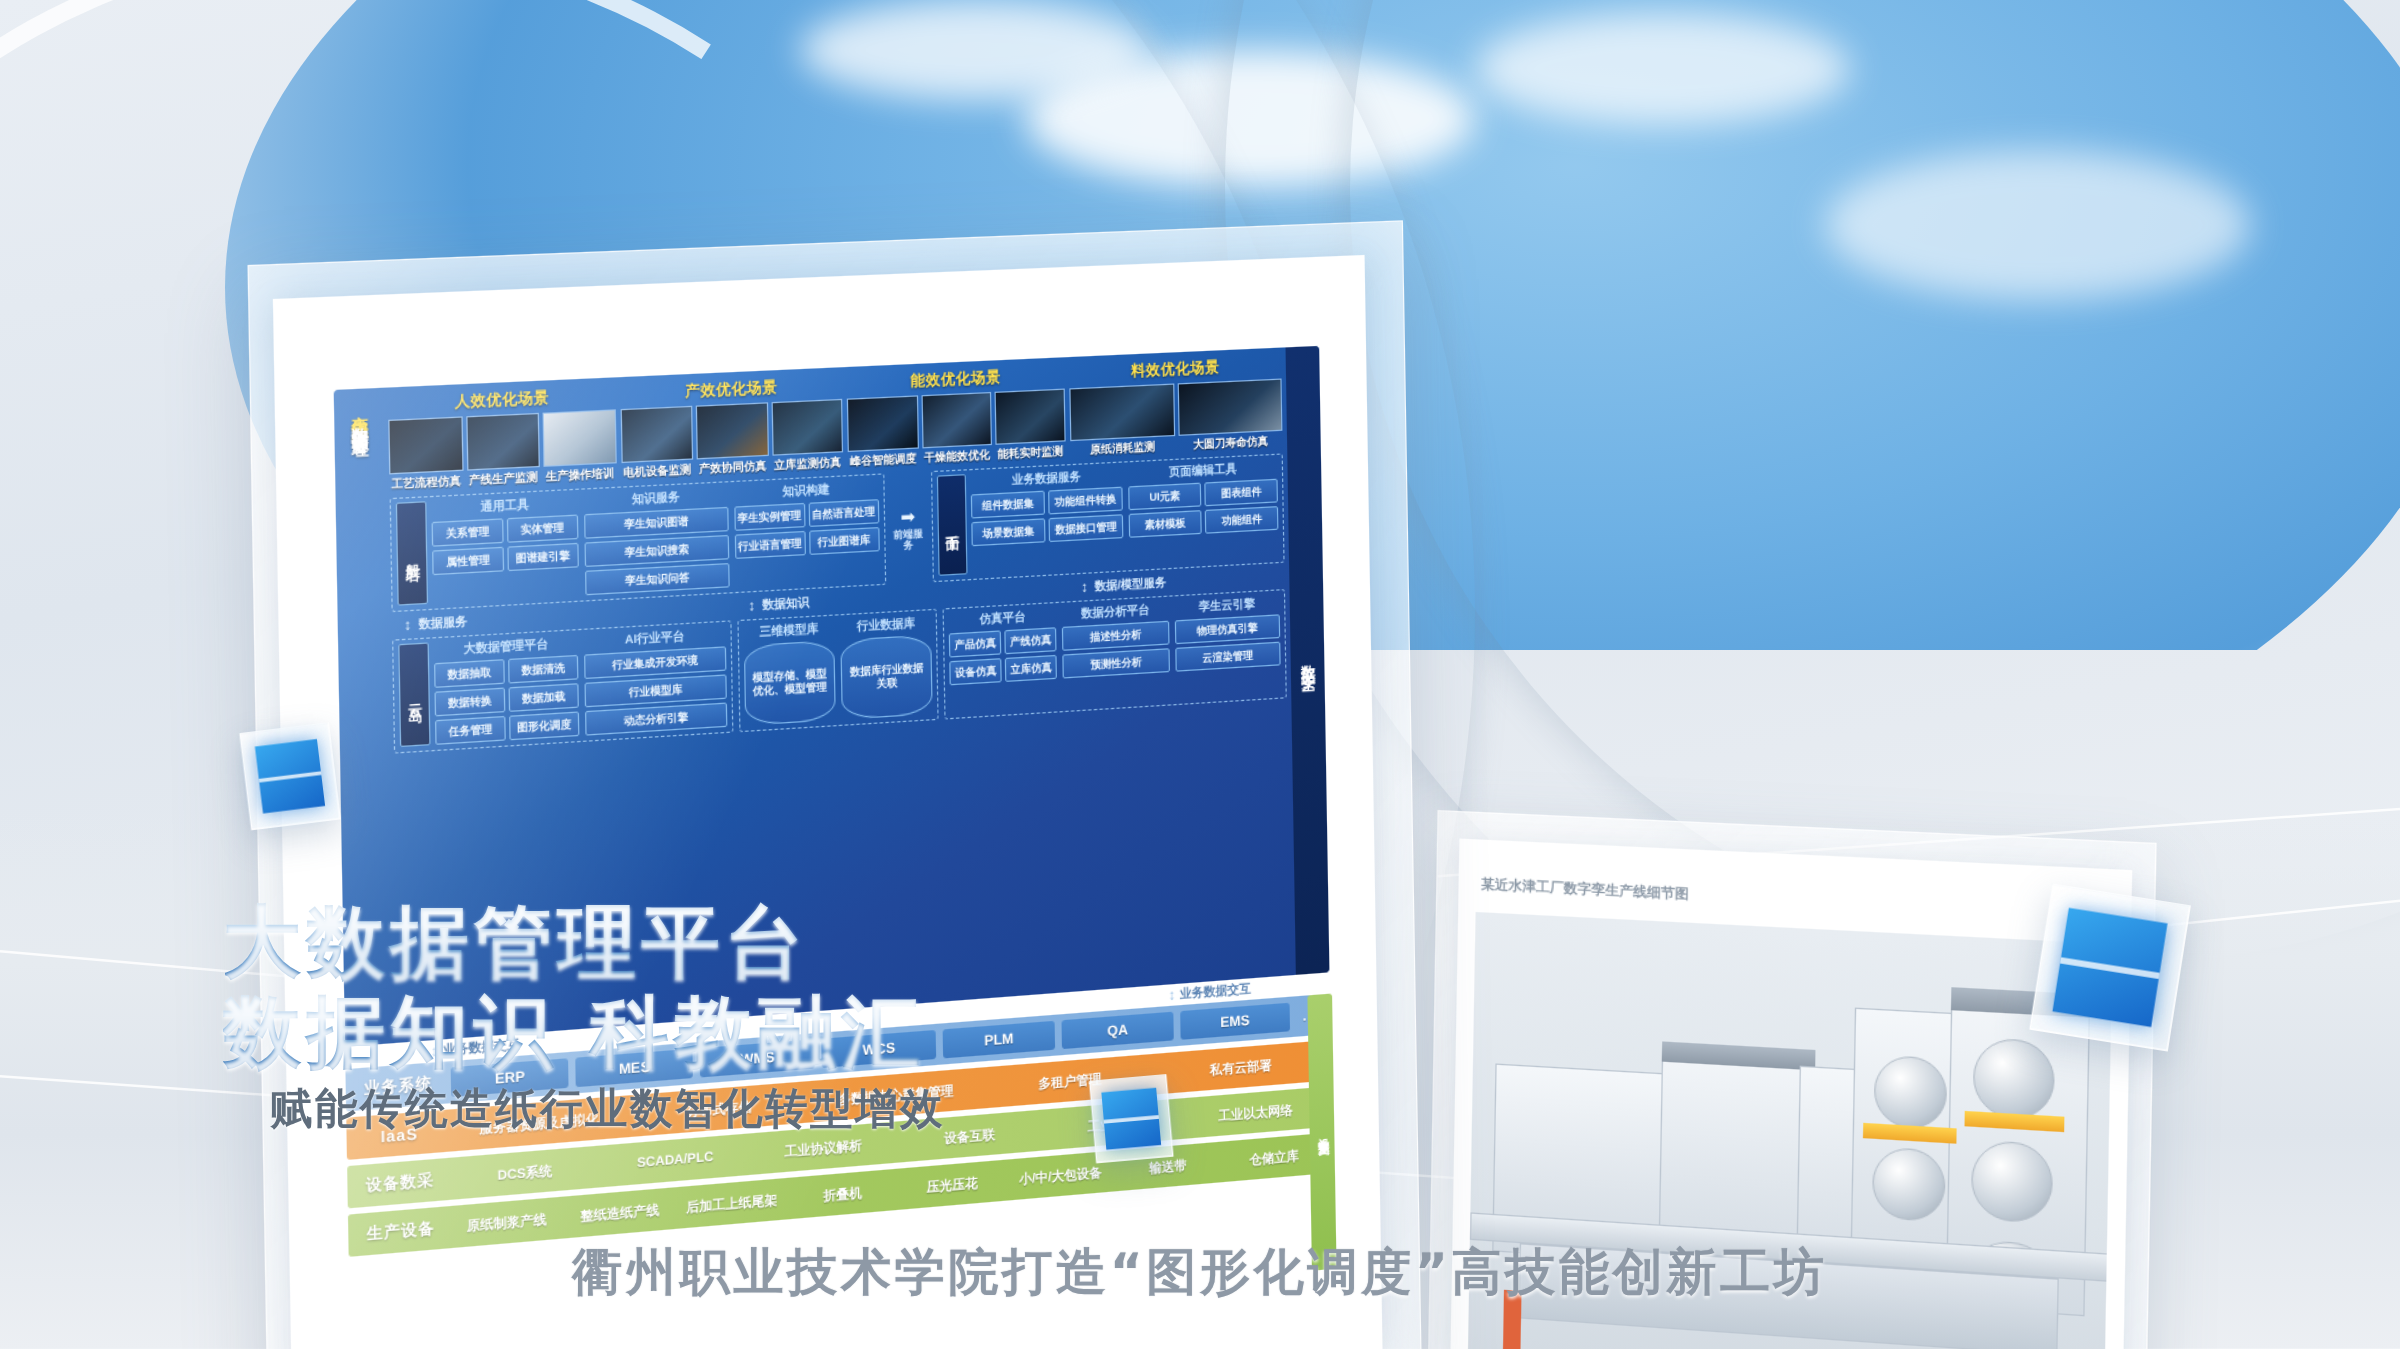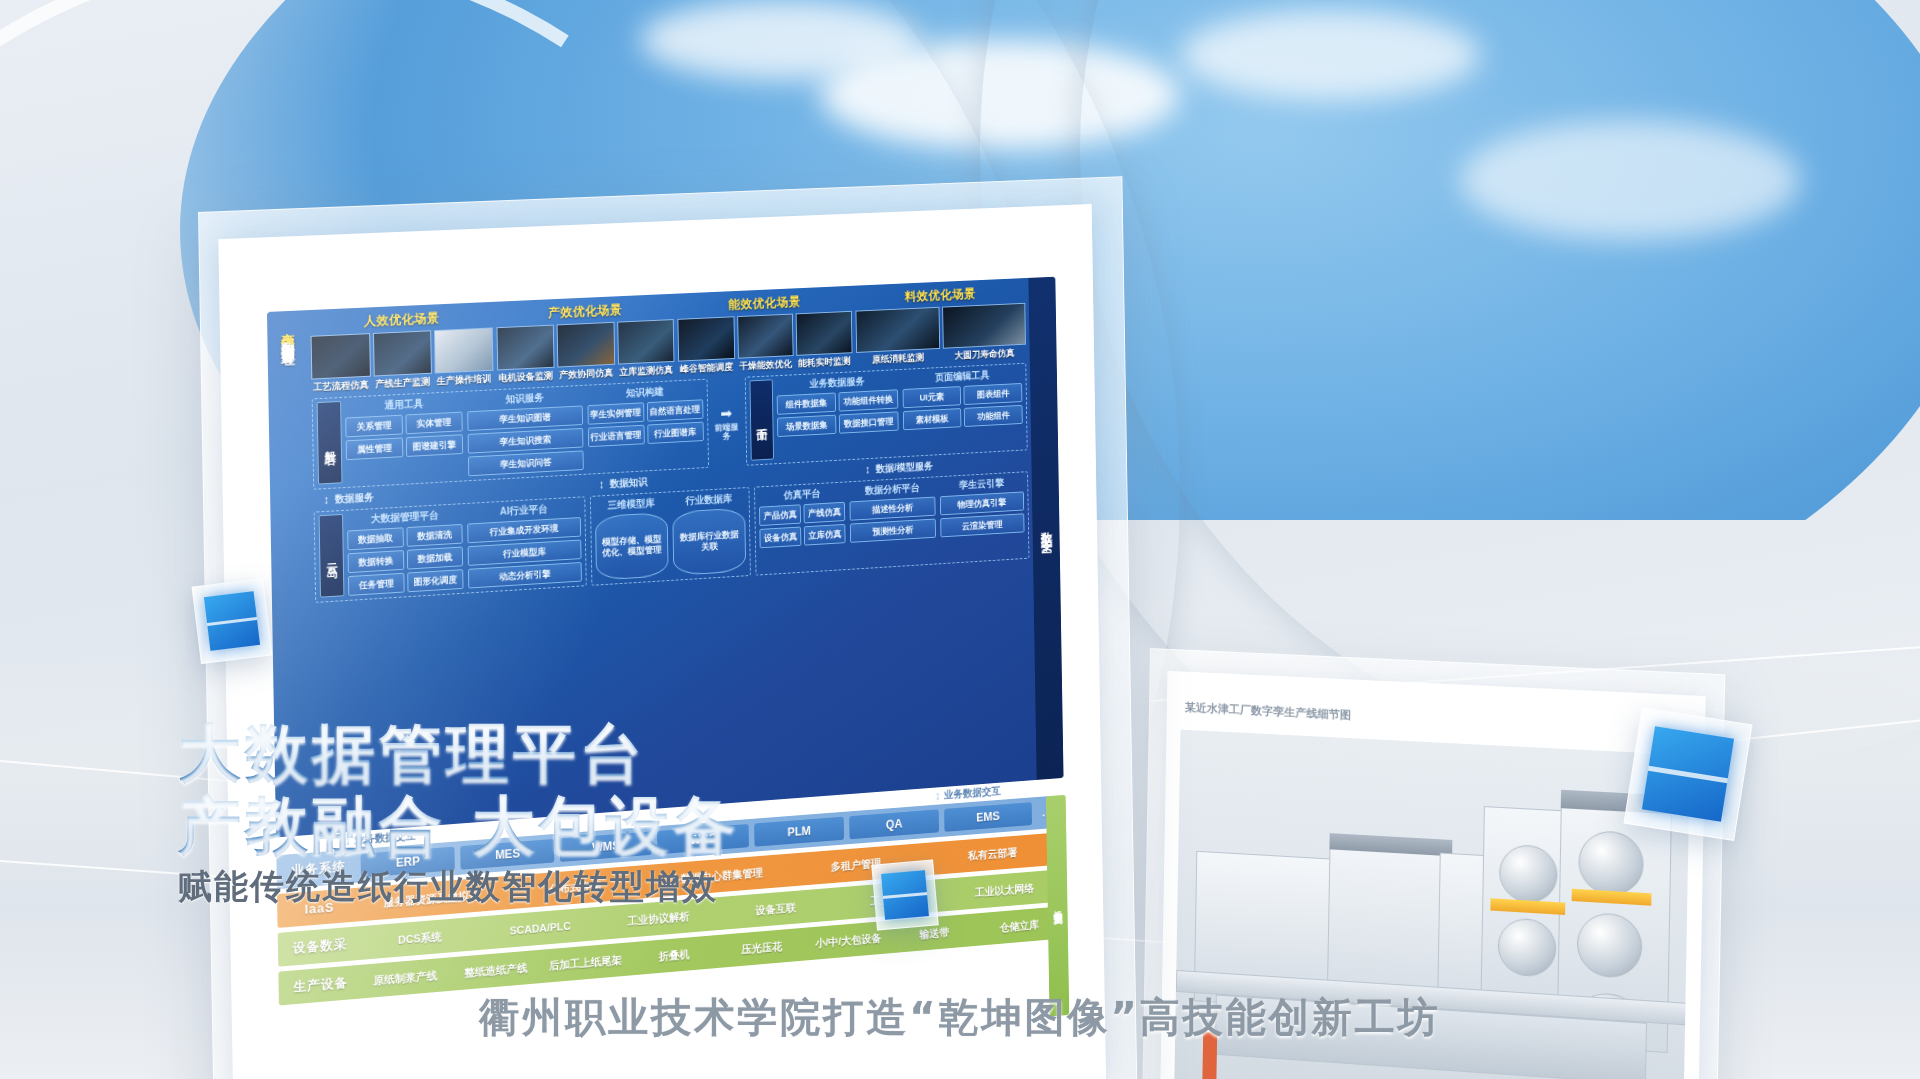--- a/index.html
+++ b/index.html
@@ -173,21 +173,21 @@
     color:#4f8dc9;
     background:linear-gradient(180deg,#dfeaf4 0%,#bcd6ee 30%,#4f8dc9 62%,#2f6fb3 100%);
     -webkit-background-clip:text;background-clip:text;-webkit-text-fill-color:transparent;
     text-shadow:0 2px 3px rgba(255,255,255,.85);
     letter-spacing:4px;line-height:1.14;white-space:nowrap;
   }
   .tline1{font-size:63px;}
   .tline2{font-size:63px;}
   .tline3{font-size:34px;font-weight:700;color:#5f6d7c;letter-spacing:2px;white-space:nowrap;
      margin-top:2px;text-shadow:0 1px 2px rgba(255,255,255,.9);
-     font-family:"DejaVu Sans","Liberation Sans",sans-serif;}
+     font-family:"DejaVu Sans","Liberation Sans",sans-serif;margin-left:38px;}
   #subtitle{position:absolute;left:0;right:0;top:990px;text-align:center;
      font-family:"DejaVu Sans","Liberation Sans",sans-serif;
      font-size:40px;font-weight:700;color:#8e99a6;letter-spacing:3px;white-space:nowrap;
      text-shadow:0 2px 3px rgba(255,255,255,.95), 0 0 1px rgba(80,95,115,.5);}
 </style>
 </head>
 <body>
 
 <div id="bg">
   <div class="sky">
@@ -545,17 +545,17 @@
 </div>
 <div class="cube" style="left:1632px;top:715px;width:112px;height:118px;transform:rotate(9deg);">
   <div class="inner"></div>
 </div>
 <div class="cube" style="left:874px;top:862px;width:62px;height:66px;transform:rotate(-5deg);">
   <div class="inner"></div>
 </div>
 
 <div id="titleblock">
   <div class="tline1">大数据管理平台</div>
-  <div class="tline2">产教融合  大包设备</div>
+  <div class="tline2">数据知识  科教融汇</div>
   <div class="tline3">赋能传统造纸行业数智化转型增效</div>
 </div>
 
-<div id="subtitle">衢州职业技术学院打造“乾坤图像”高技能创新工坊</div>
+<div id="subtitle">衢州职业技术学院打造“图形化调度”高技能创新工坊</div>
 
 </body></html>

